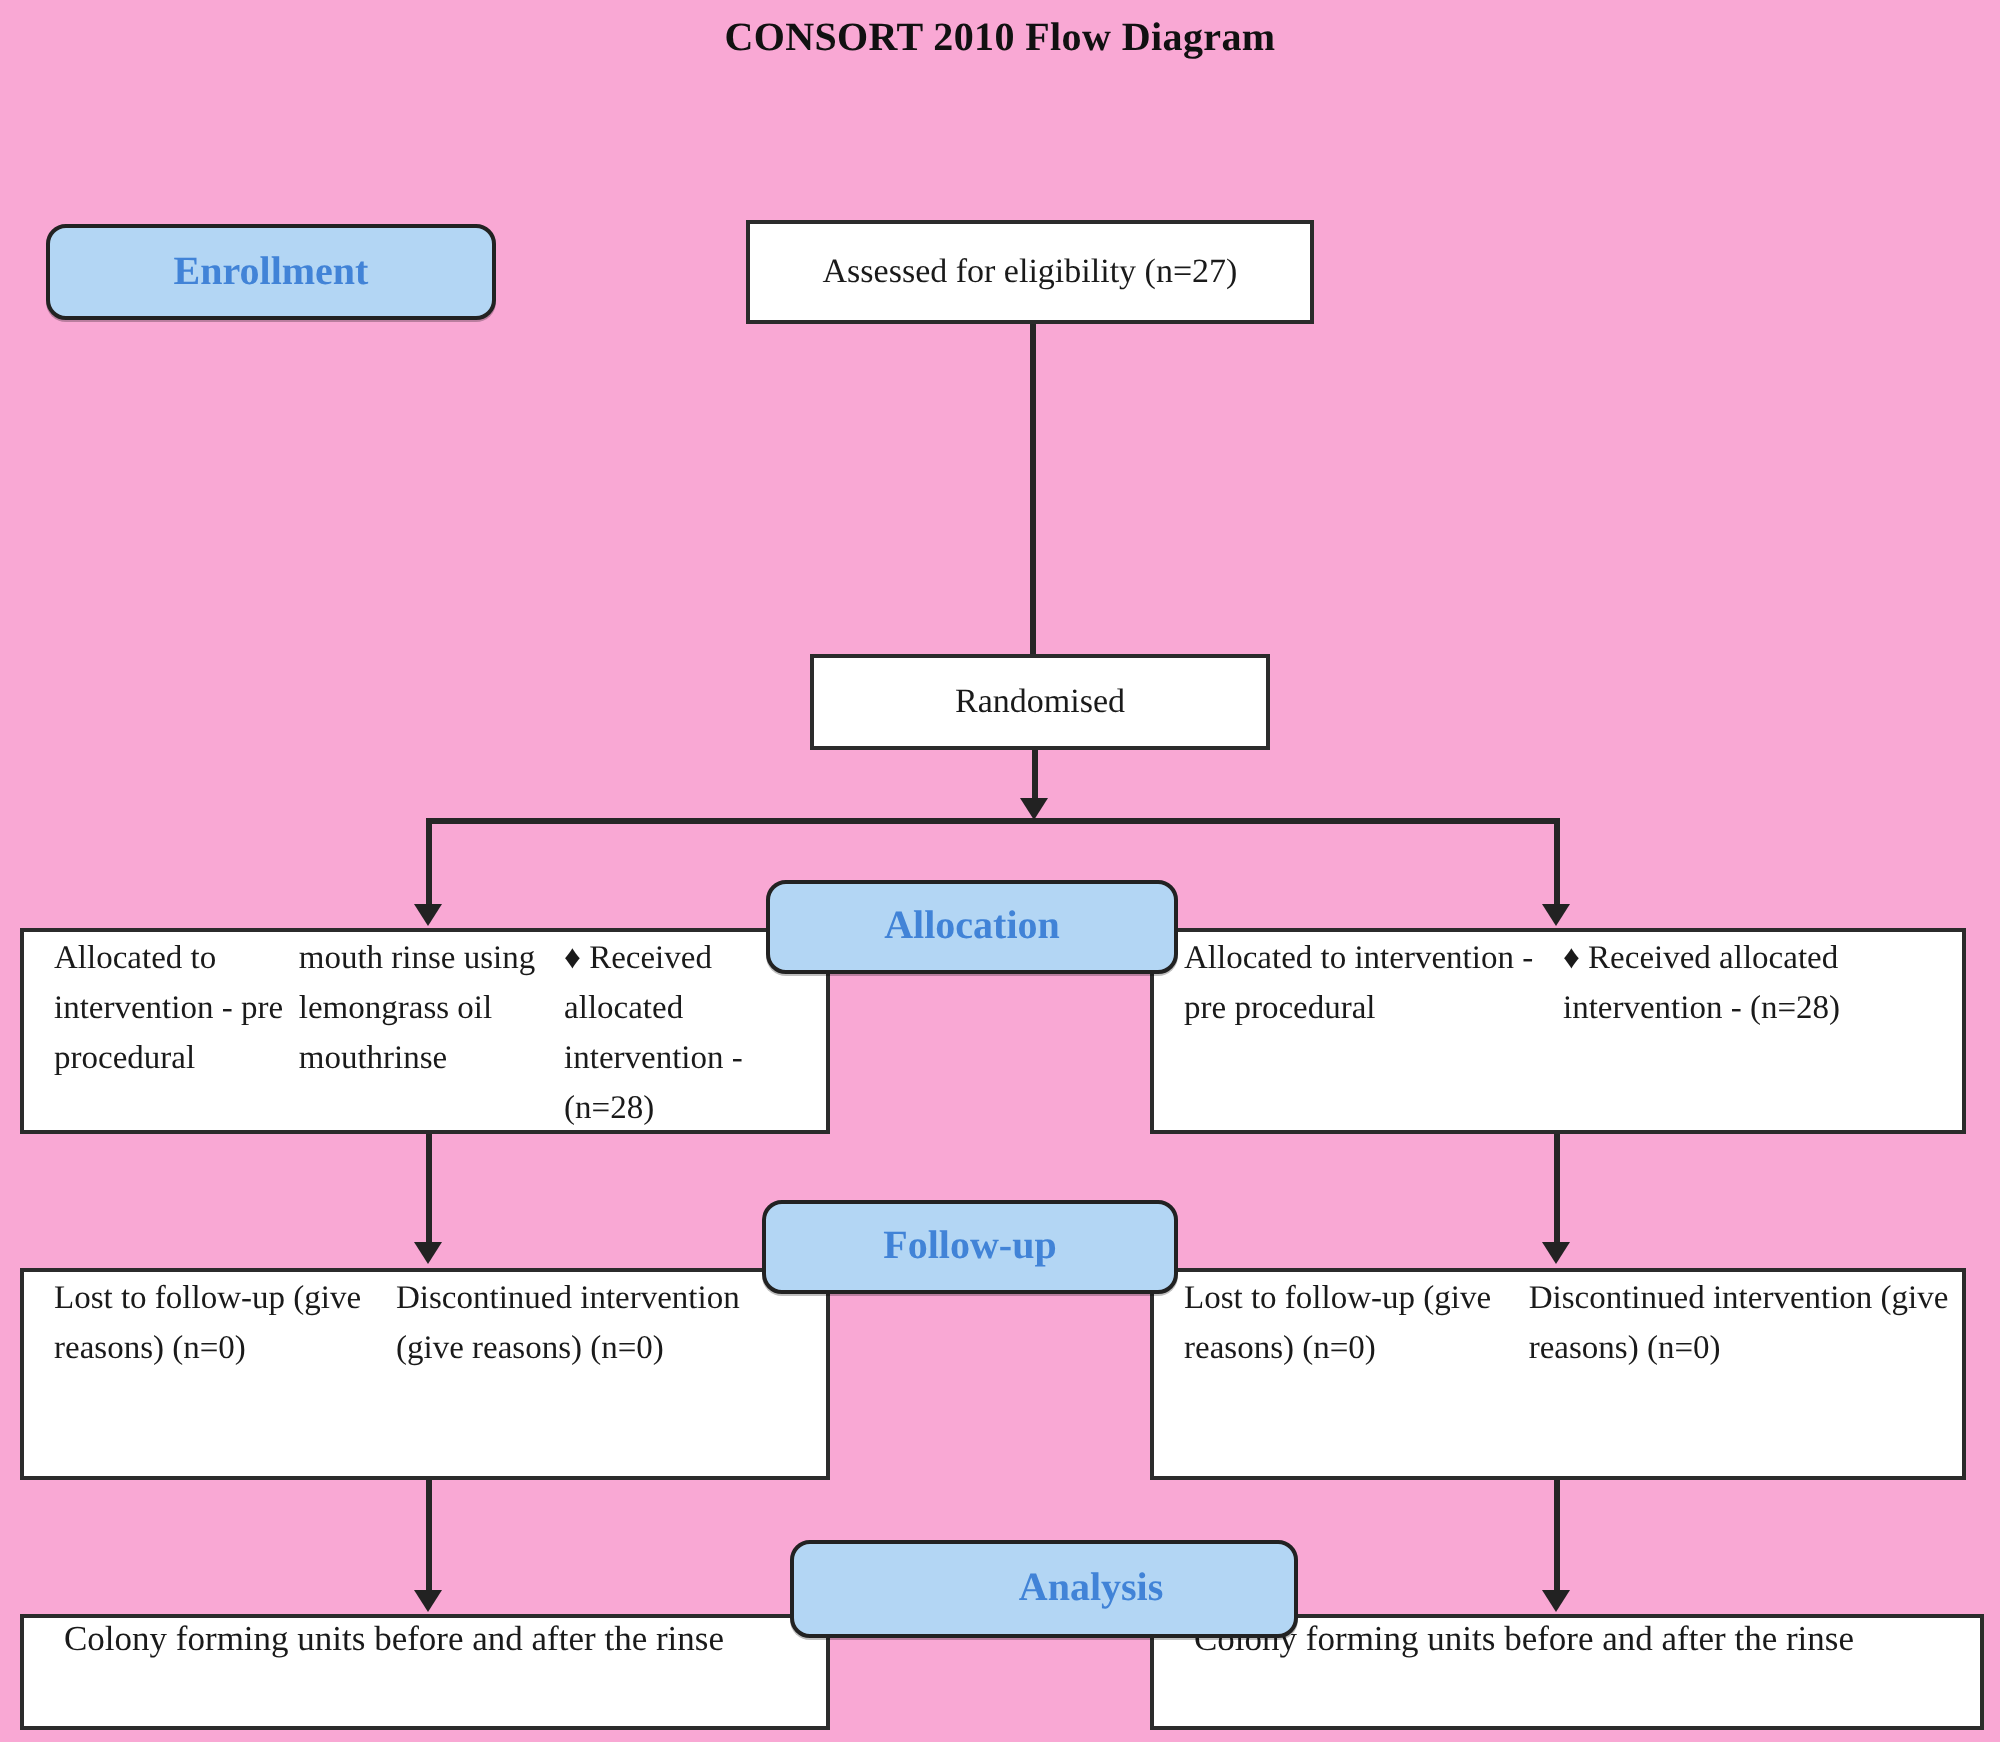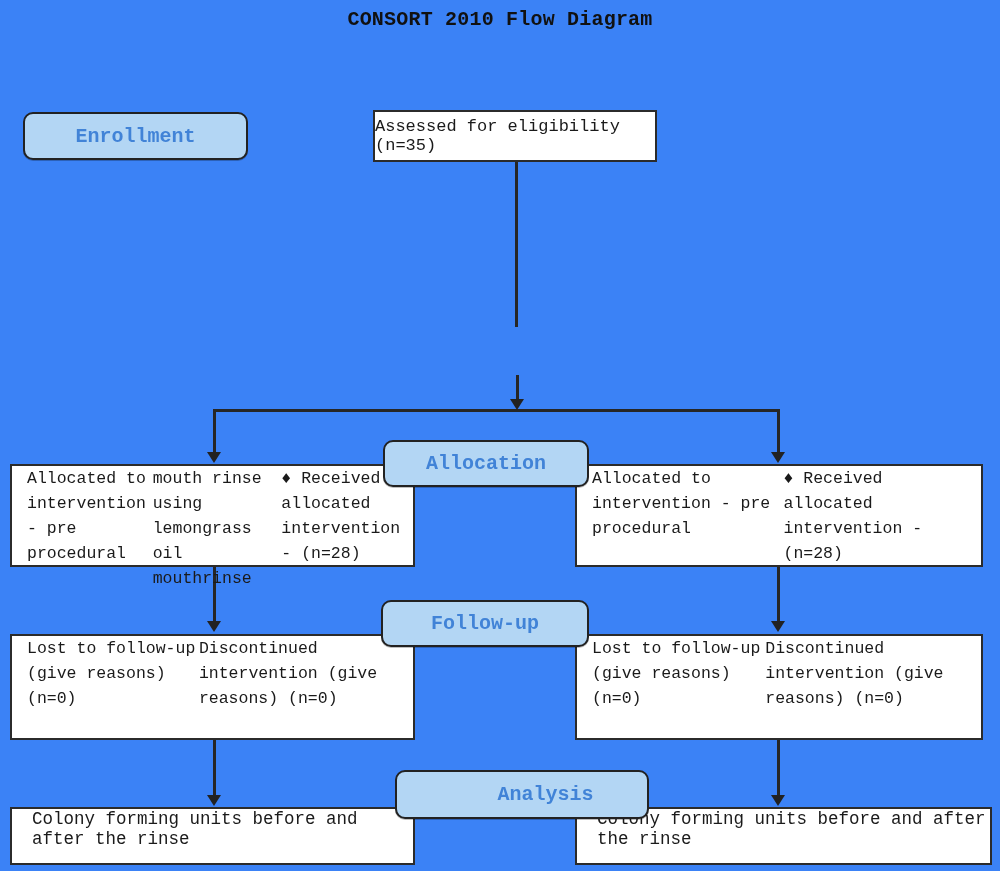--- a/index.html
+++ b/index.html
@@ -1,18 +1,18 @@
 <!DOCTYPE html>
 <html><head>
 <meta charset="utf-8">
 <style>
   html,body{margin:0;padding:0;background:#ffffff;}
   .canvas{
-    position:relative;width:1000px;height:871px;background:#3b82f6;
-    font-family:Liberation Mono, monospace;color:#1a1a1a;overflow:hidden;
+    position:relative;width:1000px;height:871px;background:#f9a8d4;
+    font-family:Liberation Serif, serif;color:#1a1a1a;overflow:hidden;
   }
   .title{
     position:absolute;top:8px;left:0;width:100%;text-align:center;
     font-size:20px;font-weight:bold;color:#111;letter-spacing:.2px;
   }
   .pill{
     position:absolute;z-index:6;background:#b3d6f4;border:2.5px solid #222;
     border-radius:10px;display:flex;align-items:center;justify-content:center;
     box-shadow:0 1px 0 rgba(0,0,0,.25);
   }
@@ -37,25 +37,28 @@
 
 <div class="canvas">
 
   <div class="title">CONSORT 2010 Flow Diagram</div>
 
   <div class="pill" style="left:23px;top:112px;width:221px;height:44px;">
     <span>Enrollment</span>
   </div>
 
   <div class="wbox center" style="left:373px;top:110px;width:284px;height:52px;">
-    <span>Assessed for eligibility (n=35)</span>
+    <span>Assessed for eligibility (n=27)</span>
   </div>
 
   <div class="vline" style="left:515px;top:162px;width:2.5px;height:165px;"></div>
 
+  <div class="wbox center" style="left:405px;top:327px;width:230px;height:48px;">
+    <span>Randomised</span>
+  </div>
 
   <div class="vline" style="left:516px;top:375px;width:2.5px;height:26px;"></div>
   <div class="arrowhead" style="left:510px;top:399px;"></div>
 
   <div class="hline" style="left:214px;top:409px;width:566px;height:2.5px;"></div>
 
   <div class="vline" style="left:213px;top:409px;width:2.5px;height:44px;"></div>
   <div class="arrowhead" style="left:207px;top:452px;"></div>
   <div class="vline" style="left:777px;top:409px;width:2.5px;height:44px;"></div>
   <div class="arrowhead" style="left:771px;top:452px;"></div>

